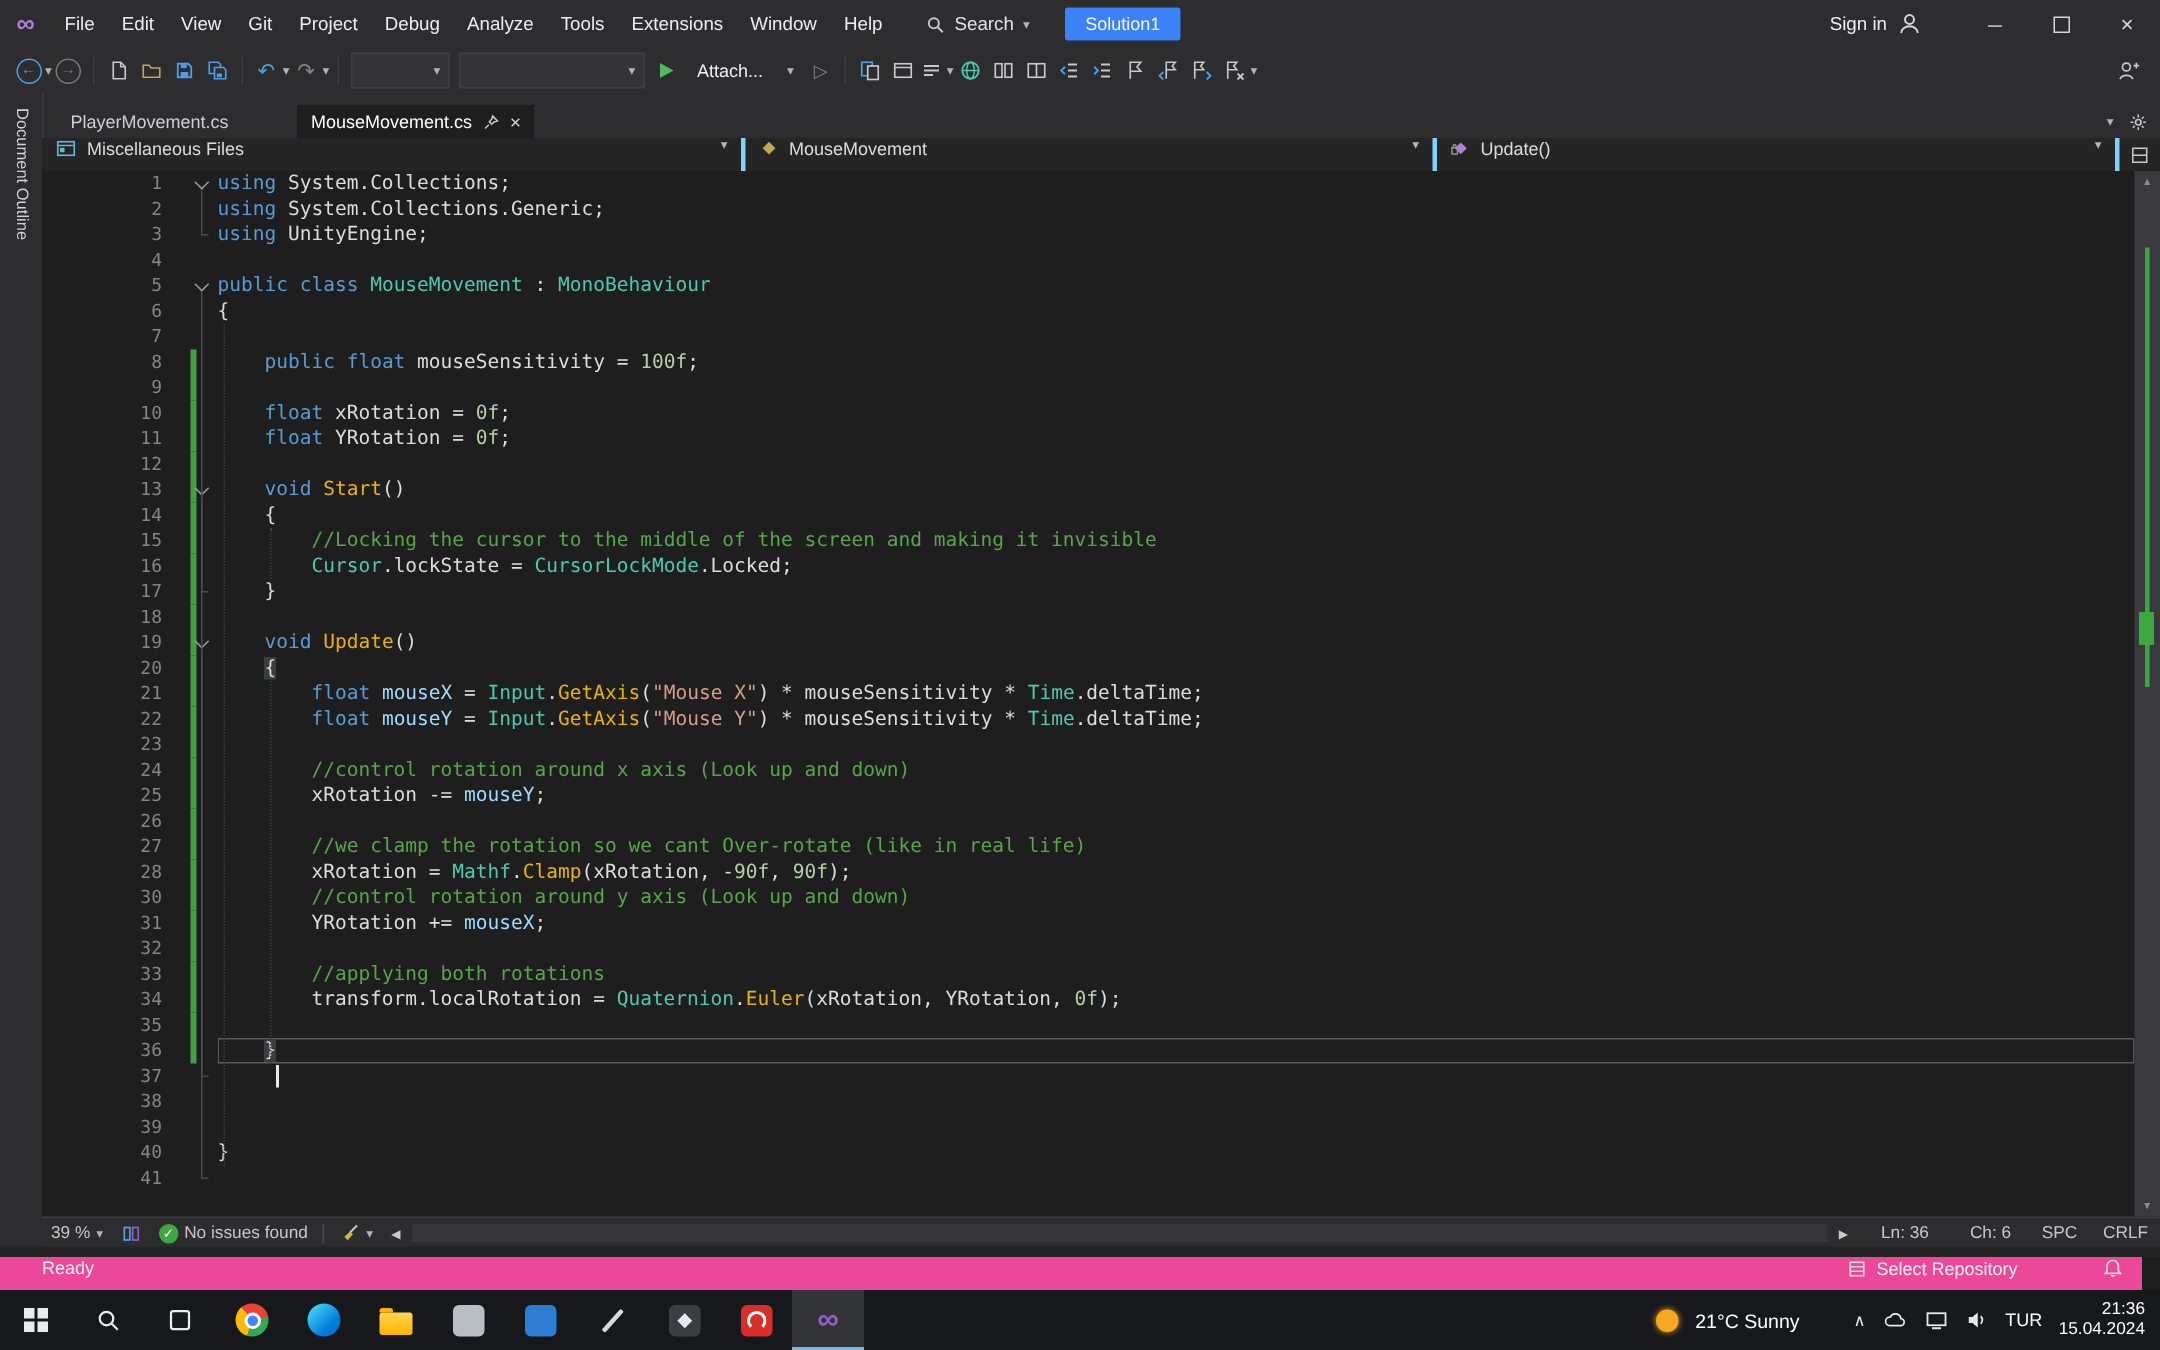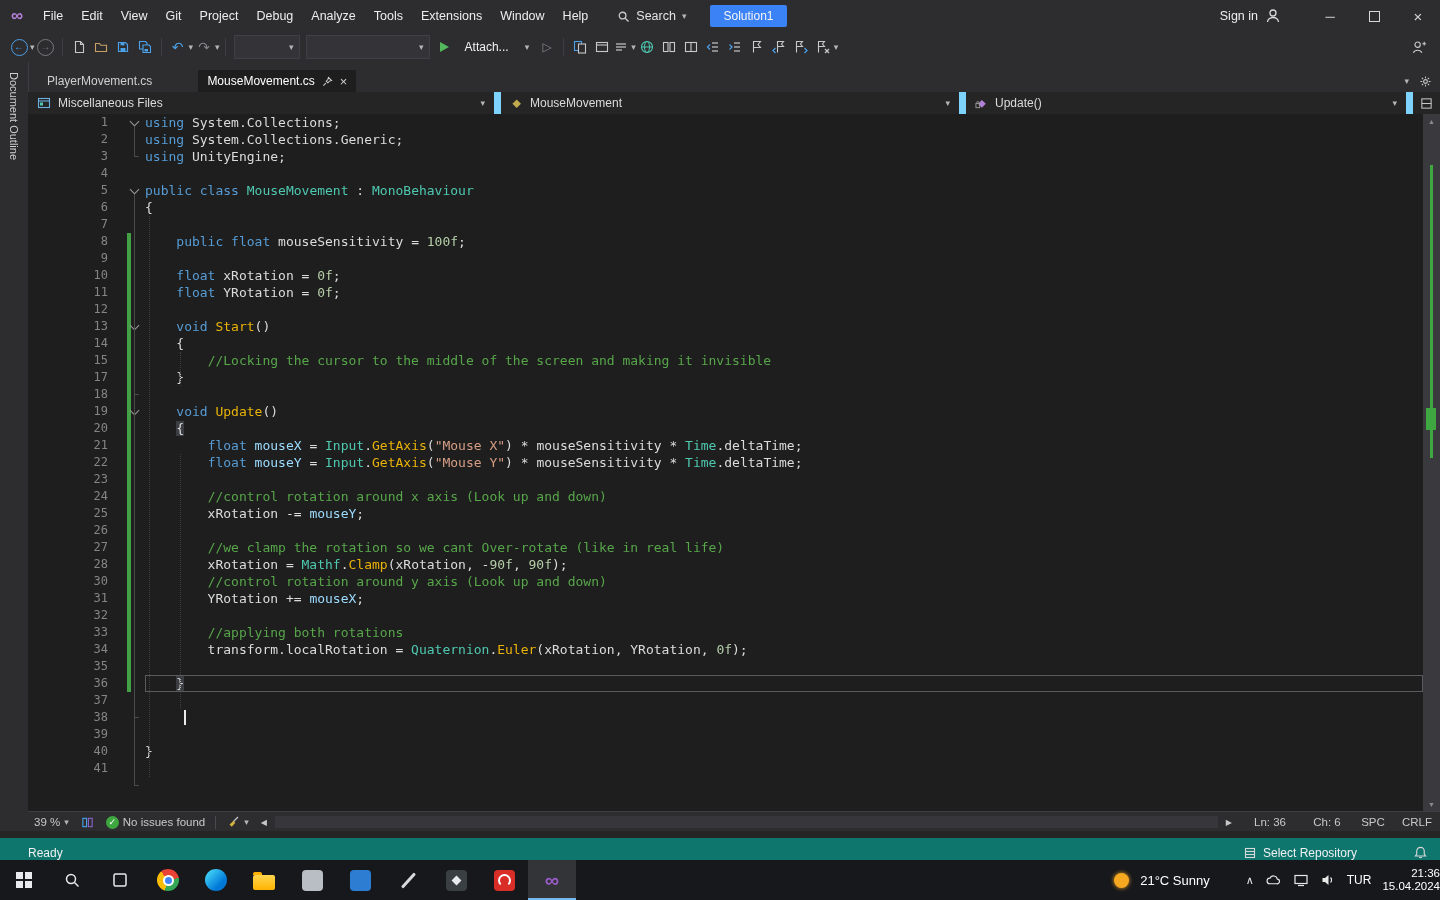--- a/index.html
+++ b/index.html
@@ -39,21 +39,21 @@
   
   .tabstrip{position:absolute;left:28px;top:70px;right:0;height:22px;display:flex;align-items:stretch;padding-left:9px;}
   .tab{display:flex;align-items:center;font-size:12px;color:#cfcfcf;padding:0 10px;}
   .tabspacer{width:36px;}
   .tab.active{background:#1e1e1e;color:#ffffff;gap:7px;padding:0 9px;}
   .tab .x{color:#d0d0d0;font-size:13px;line-height:1;}
   .tabstrip-right{margin-left:auto;display:flex;align-items:center;gap:10px;padding-right:8px;}
   
   .navbar{position:absolute;left:28px;top:92px;right:0;height:22px;background:#252526;display:flex;align-items:stretch;
           border-bottom:1px solid #3e3e42;font-size:12px;color:#dcdcdc;}
-  .navdd{display:flex;align-items:center;gap:7px;padding:0 9px;border-right:7px solid #7dd3fc;}
+  .navdd{display:flex;align-items:flex-start;gap:7px;padding:0 9px;border-right:3px solid #7dd3fc;}
   .navdd .caret{margin-left:auto;}
   .nd1{width:448px;} .nd2{width:440px;} .nd3{flex:1;}
   .nav-split{display:flex;align-items:center;padding:0 7px;}
   
   .editor{position:absolute;left:28px;top:114px;width:1395px;height:697px;background:#1e1e1e;overflow:hidden;}
   .code{position:relative;font-family:"DejaVu Sans Mono",monospace;font-size:13px;}
   .line{display:flex;height:17px;line-height:17px;white-space:pre;}
   .ln{flex:0 0 80px;text-align:right;color:#858585;font-size:12px;}
   .glyph{flex:0 0 37px;position:relative;}
   .line.chg .glyph::before{content:"";position:absolute;left:19px;top:0;bottom:0;width:4px;background:#43a047;}
@@ -75,21 +75,21 @@
   
   .ebottom{position:absolute;left:28px;top:811px;right:0;height:20px;background:#2d2d30;border-top:1px solid #3e3e42;
            display:flex;align-items:center;font-size:11.5px;color:#c8c8c8;}
   .eb-item{display:flex;align-items:center;gap:4px;padding:0 6px;height:100%;}
   .eb-sep{width:1px;height:13px;background:#4a4a4e;margin:0 4px;}
   .chk{width:13px;height:13px;border-radius:50%;background:#3fa73f;color:#fff;font-size:9px;display:flex;align-items:center;justify-content:center;}
   .htrack{flex:1;height:12px;background:#37373b;margin:0 2px;}
   .eb-stat{width:64px;text-align:center;} .eb-stat.s2{width:50px;} .eb-stat.s3{width:42px;} .eb-stat.s4{width:46px;}
   
   .gapstrip{position:absolute;left:0;top:831px;right:0;height:7px;background:#252526;}
-  .statusbar{position:absolute;left:0;top:838px;right:0;height:22px;background:#0f766e;display:flex;align-items:flex-end;
+  .statusbar{position:absolute;left:0;top:838px;right:12px;height:22px;background:#ec4899;display:flex;align-items:flex-start;
              font-size:12px;color:#f0f0f0;}
   .sb-ready{padding-left:28px;}
   .sb-right{margin-left:auto;display:flex;align-items:center;gap:24px;padding-right:12px;}
   .repo{display:flex;align-items:center;gap:6px;}
   
   .taskbar{position:absolute;left:0;top:860px;right:0;height:40px;background:#17181c;display:flex;align-items:stretch;}
   .tcell{width:48px;display:flex;align-items:center;justify-content:center;}
   .tcell.active{background:rgba(255,255,255,0.12);box-shadow:inset 0 -2px 0 #76b9ed;}
   .winlogo{display:grid;grid-template-columns:7px 7px;grid-template-rows:7px 7px;gap:1.5px;}
   .winlogo i{background:#e8eaed;display:block;}
@@ -98,21 +98,21 @@
   .chrome i{width:11px;height:11px;border-radius:50%;background:#fff;display:flex;align-items:center;justify-content:center;}
   .chrome i b{width:7px;height:7px;border-radius:50%;background:#4285f4;display:block;}
   .edge{width:22px;height:22px;border-radius:50%;background:linear-gradient(135deg,#50e6ff,#0078d7 70%);}
   .folder{width:22px;height:15px;background:linear-gradient(#ffd54f,#ffb300);border-radius:2px;position:relative;margin-top:4px;}
   .folder::before{content:"";position:absolute;top:-3px;left:0;width:9px;height:3px;background:#ffb300;border-radius:2px 2px 0 0;}
   .appbox{width:21px;height:21px;border-radius:4px;}
   .knife{width:3px;height:19px;background:#d9d9de;transform:rotate(42deg);border-radius:1px;}
   .acro{width:21px;height:21px;border-radius:4px;background:#d92d27;display:flex;align-items:center;justify-content:center;}
   .acro i{width:9px;height:9px;border:2px solid #fff;border-radius:50%;border-bottom-color:transparent;display:block;}
   .vsinf{color:#985cc9;font-size:20px;font-weight:bold;font-style:italic;}
-  .tray{margin-left:auto;display:flex;align-items:center;gap:11px;}
+  .tray{margin-left:auto;display:flex;align-items:center;gap:11px;padding-right:10px;}
   .sun{width:15px;height:15px;border-radius:50%;background:#f6a821;box-shadow:0 0 4px #f6a821;}
   .weather{font-size:13px;color:#fff;}
   .trayglyph{color:#e8e8e8;font-size:11px;}
   .lang{font-size:12px;color:#fff;}
   .clock{text-align:right;font-size:11.5px;line-height:13px;color:#fff;}
 </style>
 </head>
 <body>
 
 <div class="screen">
@@ -375,20 +375,21 @@
         <div class="line"><span class="ln">6</span><span class="glyph"></span><span class="txt"><span class="tk-pl">{</span></span></div>
         <div class="line"><span class="ln">7</span><span class="glyph"></span><span class="txt"></span></div>
         <div class="line chg"><span class="ln">8</span><span class="glyph"></span><span class="txt"><span class="tk-pl">    </span><span class="tk-kw">public</span><span class="tk-pl"> </span><span class="tk-kw">float</span><span class="tk-pl"> mouseSensitivity = </span><span class="tk-nu">100f</span><span class="tk-pl">;</span></span></div>
         <div class="line chg"><span class="ln">9</span><span class="glyph"></span><span class="txt"></span></div>
         <div class="line chg"><span class="ln">10</span><span class="glyph"></span><span class="txt"><span class="tk-pl">    </span><span class="tk-kw">float</span><span class="tk-pl"> xRotation = </span><span class="tk-nu">0f</span><span class="tk-pl">;</span></span></div>
         <div class="line chg"><span class="ln">11</span><span class="glyph"></span><span class="txt"><span class="tk-pl">    </span><span class="tk-kw">float</span><span class="tk-pl"> YRotation = </span><span class="tk-nu">0f</span><span class="tk-pl">;</span></span></div>
         <div class="line chg"><span class="ln">12</span><span class="glyph"></span><span class="txt"></span></div>
         <div class="line chg"><span class="ln">13</span><span class="glyph"><i class="chev"></i></span><span class="txt"><span class="tk-pl">    </span><span class="tk-kw">void</span><span class="tk-pl"> </span><span class="tk-me">Start</span><span class="tk-pl">()</span></span></div>
         <div class="line chg"><span class="ln">14</span><span class="glyph"></span><span class="txt"><span class="tk-pl">    {</span></span></div>
         <div class="line chg"><span class="ln">15</span><span class="glyph"></span><span class="txt"><span class="tk-pl">        </span><span class="tk-co">//Locking the cursor to the middle of the screen and making it invisible</span></span></div>
+        <div class="line chg"><span class="ln">16</span><span class="glyph"></span><span class="txt"><span class="tk-pl">        </span><span class="tk-ty">Cursor</span><span class="tk-pl">.lockState = </span><span class="tk-ty">CursorLockMode</span><span class="tk-pl">.Locked;</span></span></div>
         <div class="line chg"><span class="ln">17</span><span class="glyph"></span><span class="txt"><span class="tk-pl">    }</span></span></div>
         <div class="line chg"><span class="ln">18</span><span class="glyph"></span><span class="txt"></span></div>
         <div class="line chg"><span class="ln">19</span><span class="glyph"><i class="chev"></i></span><span class="txt"><span class="tk-pl">    </span><span class="tk-kw">void</span><span class="tk-pl"> </span><span class="tk-me">Update</span><span class="tk-pl">()</span></span></div>
         <div class="line chg"><span class="ln">20</span><span class="glyph"></span><span class="txt"><span class="tk-pl">    </span><span class="tk-pl bm">{</span></span></div>
         <div class="line chg"><span class="ln">21</span><span class="glyph"></span><span class="txt"><span class="tk-pl">        </span><span class="tk-kw">float</span><span class="tk-pl"> </span><span class="tk-lo">mouseX</span><span class="tk-pl"> = </span><span class="tk-ty">Input</span><span class="tk-pl">.</span><span class="tk-me">GetAxis</span><span class="tk-pl">(</span><span class="tk-st">"Mouse X"</span><span class="tk-pl">) * mouseSensitivity * </span><span class="tk-ty">Time</span><span class="tk-pl">.deltaTime;</span></span></div>
         <div class="line chg"><span class="ln">22</span><span class="glyph"></span><span class="txt"><span class="tk-pl">        </span><span class="tk-kw">float</span><span class="tk-pl"> </span><span class="tk-lo">mouseY</span><span class="tk-pl"> = </span><span class="tk-ty">Input</span><span class="tk-pl">.</span><span class="tk-me">GetAxis</span><span class="tk-pl">(</span><span class="tk-st">"Mouse Y"</span><span class="tk-pl">) * mouseSensitivity * </span><span class="tk-ty">Time</span><span class="tk-pl">.deltaTime;</span></span></div>
         <div class="line chg"><span class="ln">23</span><span class="glyph"></span><span class="txt"></span></div>
         <div class="line chg"><span class="ln">24</span><span class="glyph"></span><span class="txt"><span class="tk-pl">        </span><span class="tk-co">//control rotation around x axis (Look up and down)</span></span></div>
         <div class="line chg"><span class="ln">25</span><span class="glyph"></span><span class="txt"><span class="tk-pl">        xRotation -= </span><span class="tk-lo">mouseY</span><span class="tk-pl">;</span></span></div>
         <div class="line chg"><span class="ln">26</span><span class="glyph"></span><span class="txt"></span></div>

